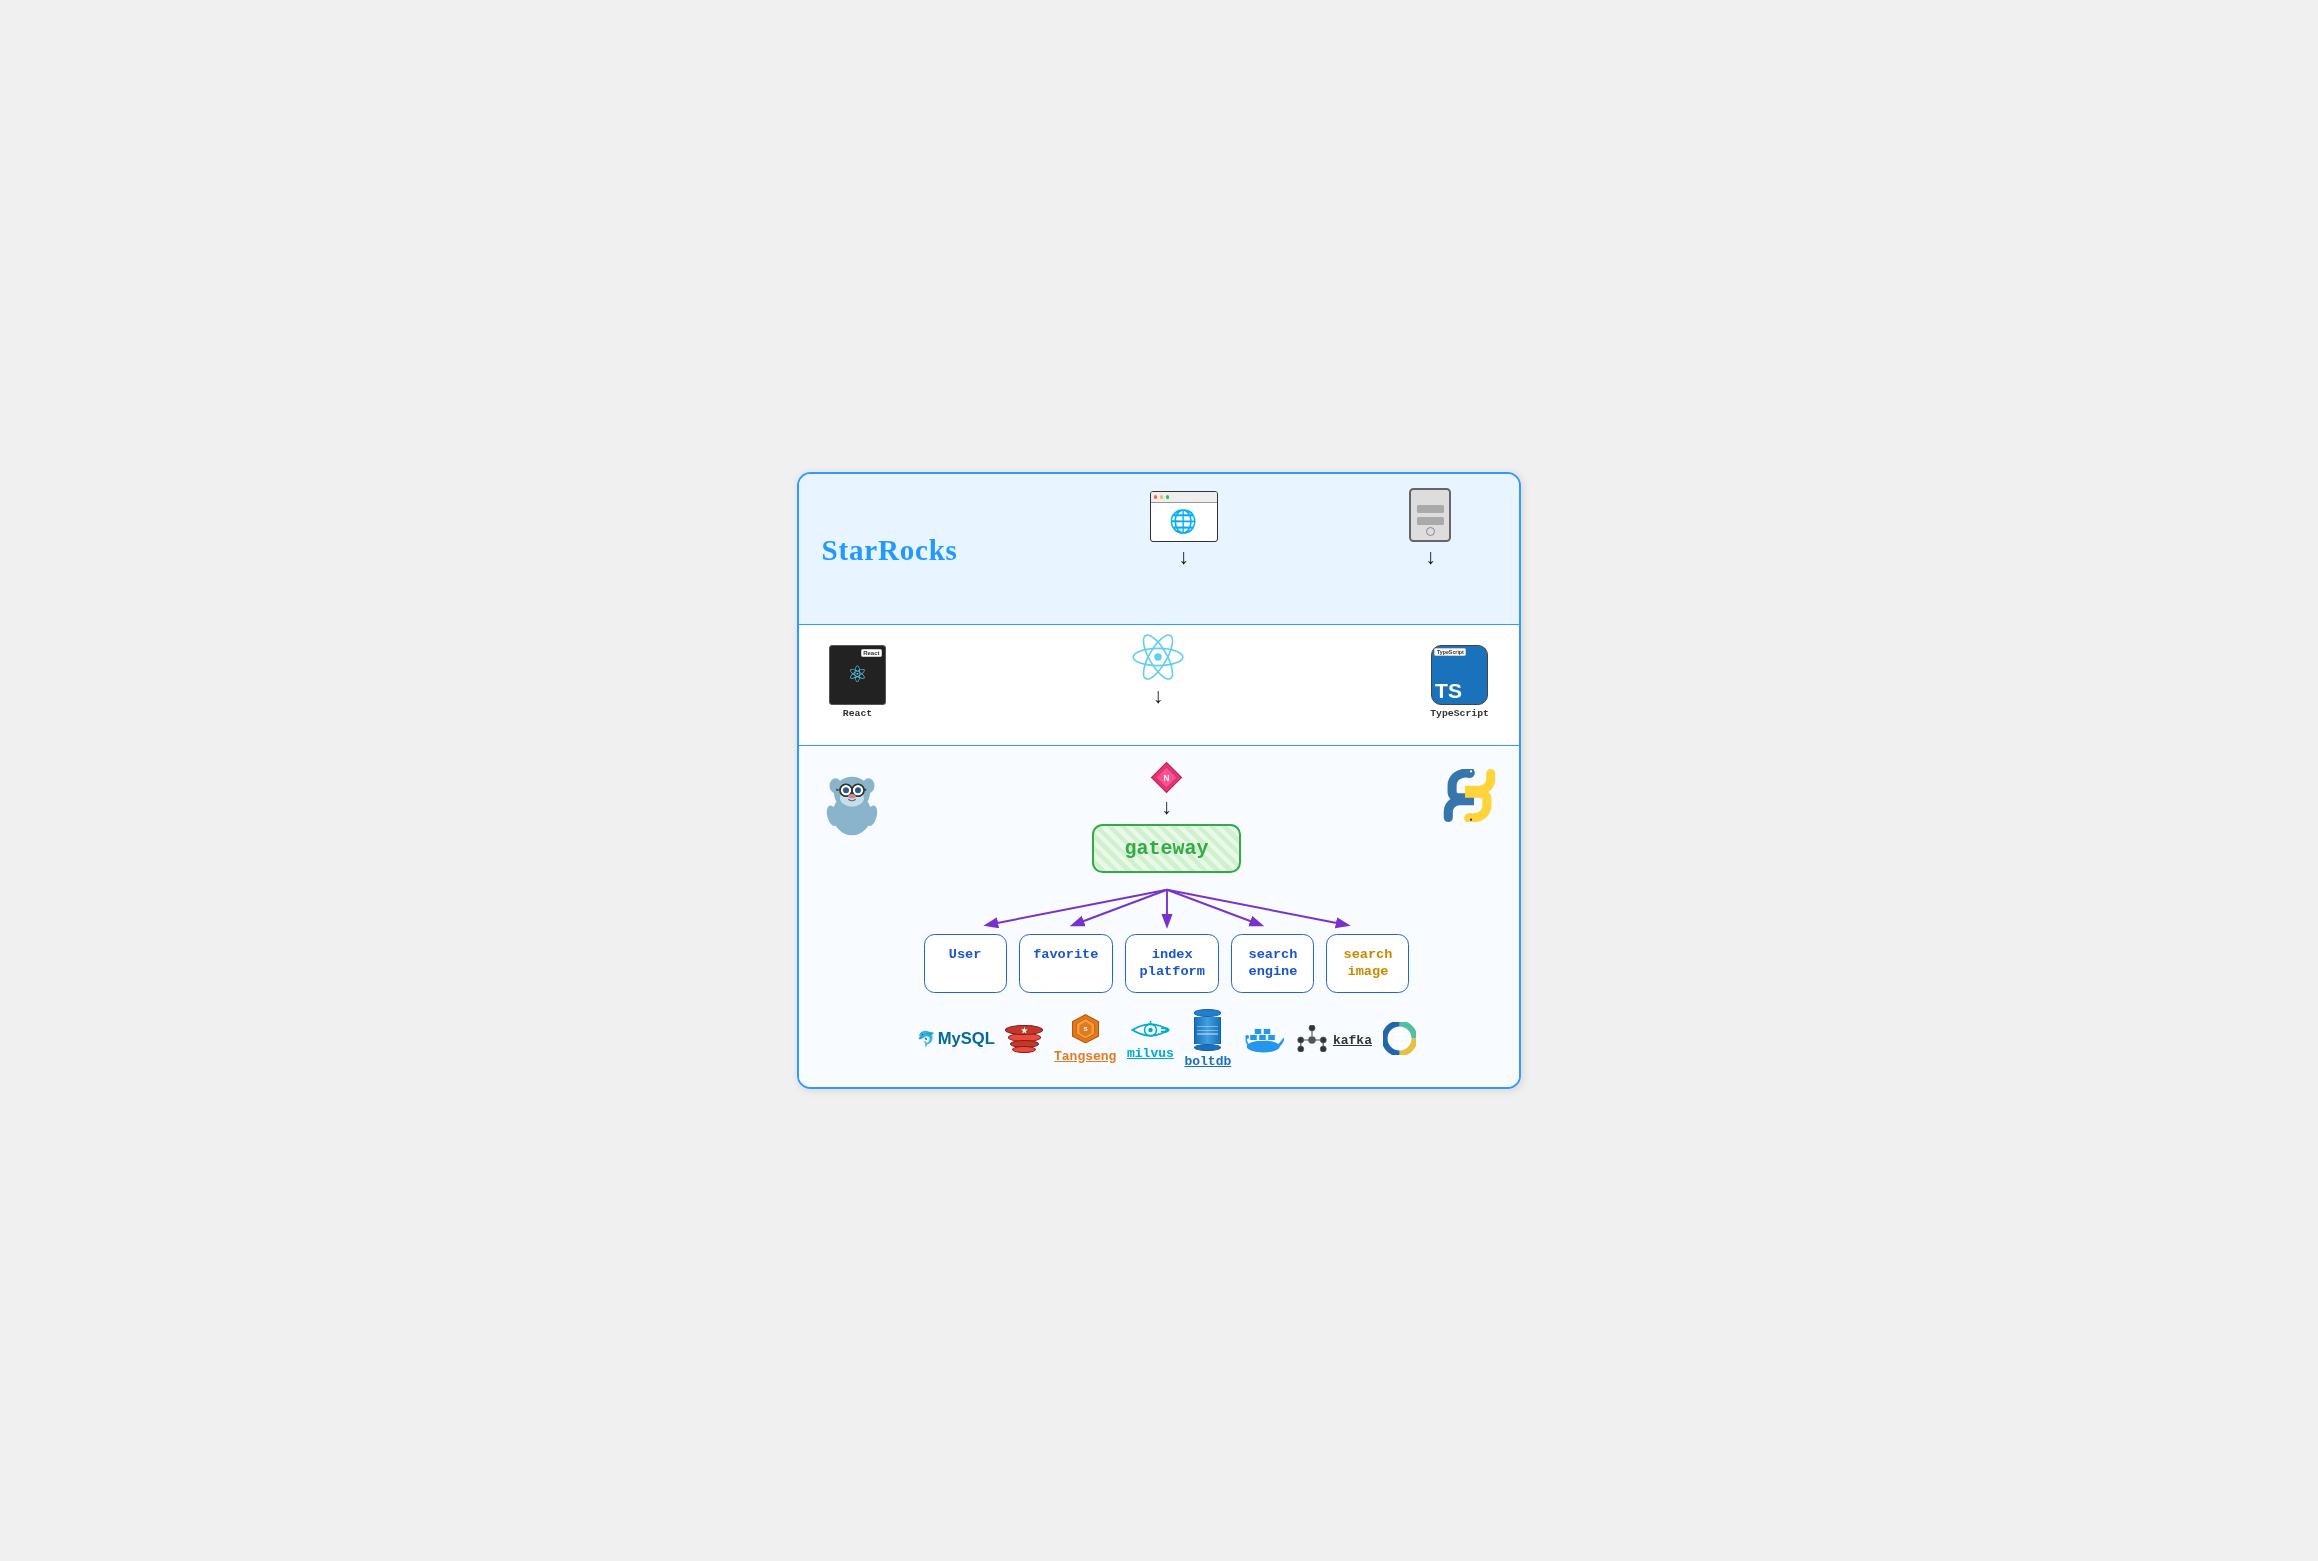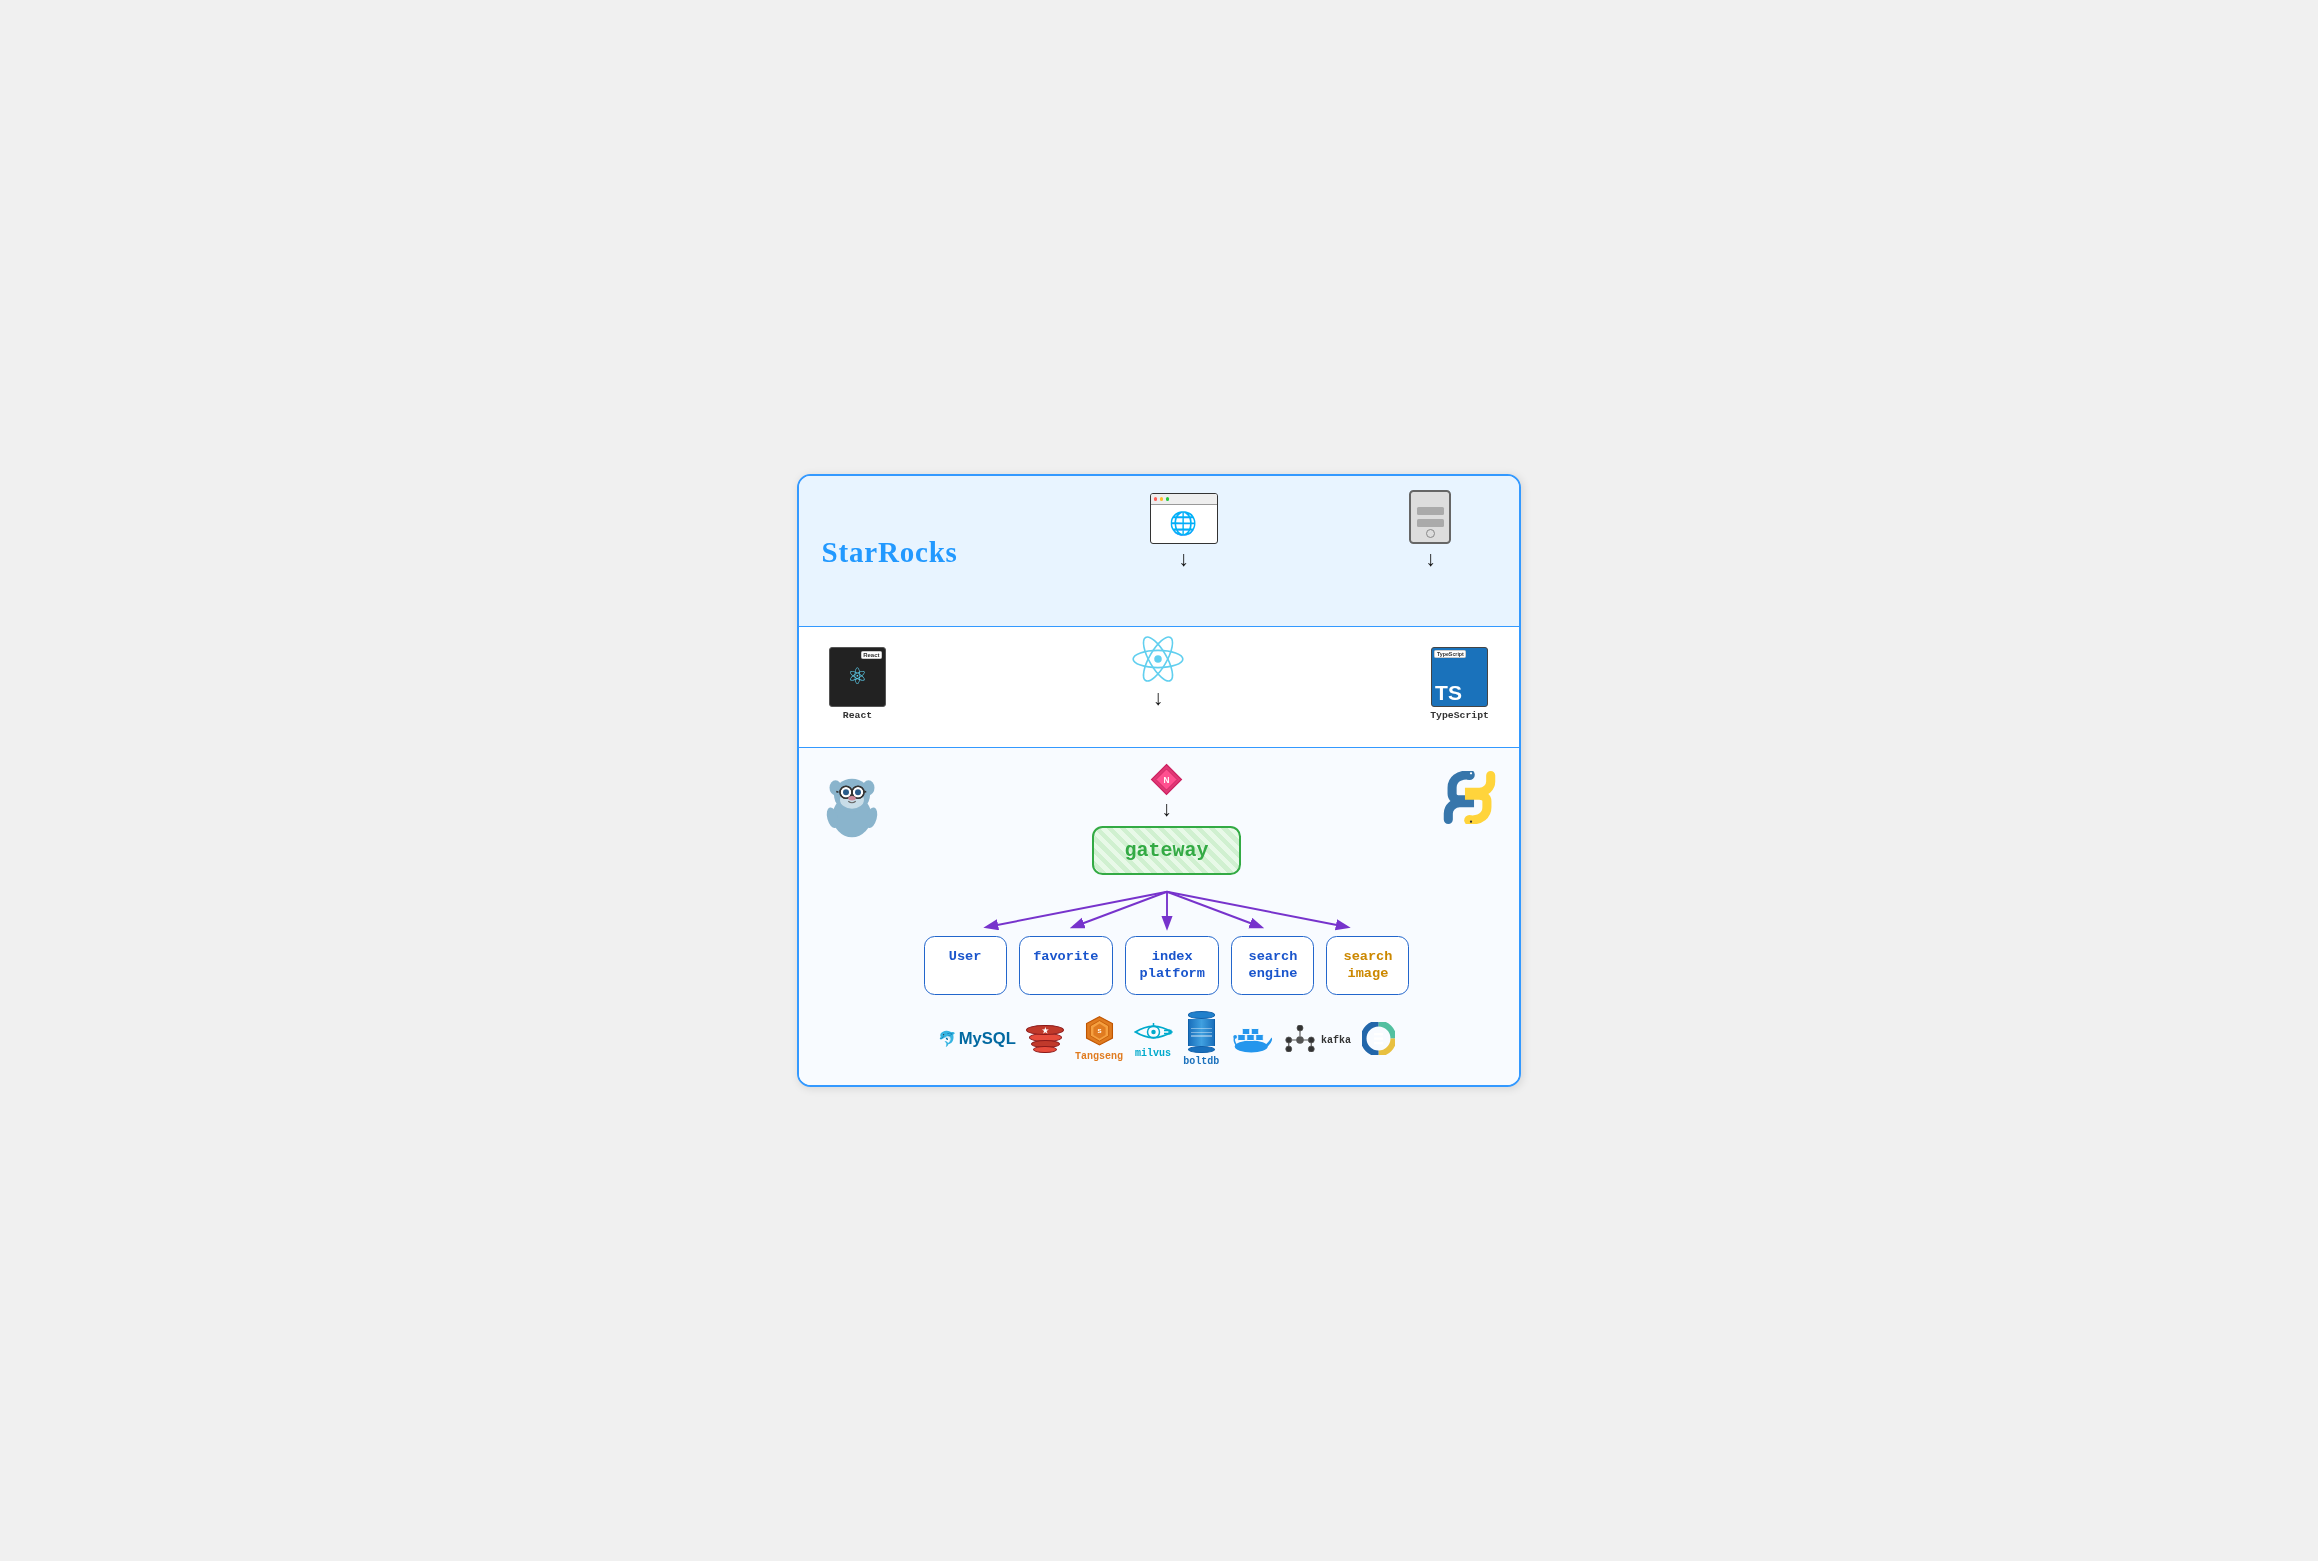--- a/index.html
+++ b/index.html
@@ -184,21 +184,21 @@
     .ts-sticker {
       display: flex;
       flex-direction: column;
       align-items: center;
       margin-top: 7.5px;
     }
     .ts-sticker-box {
       width: 57px;
       height: 60px;
       background: #1a72bb;
-      border-radius: 3px;
+      border-radius: 10px;
       display: flex;
       flex-direction: column;
       align-items: flex-start;
       justify-content: flex-end;
       border: 1.5px solid #444;
       padding: 3px;
       position: relative;
     }
     .ts-sticker-label {
       position: absolute;
@@ -422,24 +422,25 @@
     }
     .cylinder-bottom {
       width: 27px;
       height: 7.5px;
       border-radius: 50%;
       background: #1a70bc;
       border: 1.5px solid #1060aa;
     }
 
     .tech-label {
-      font-size: 10px;
+      font-size: 13px;
       font-weight: bold;
       margin-top: 2.3px;
       font-family: 'Courier New', monospace;
+      text-decoration: underline;
     }
 
     
     .kafka-logo {
       display: flex;
       align-items: center;
       gap: 3px;
     }
 
     

